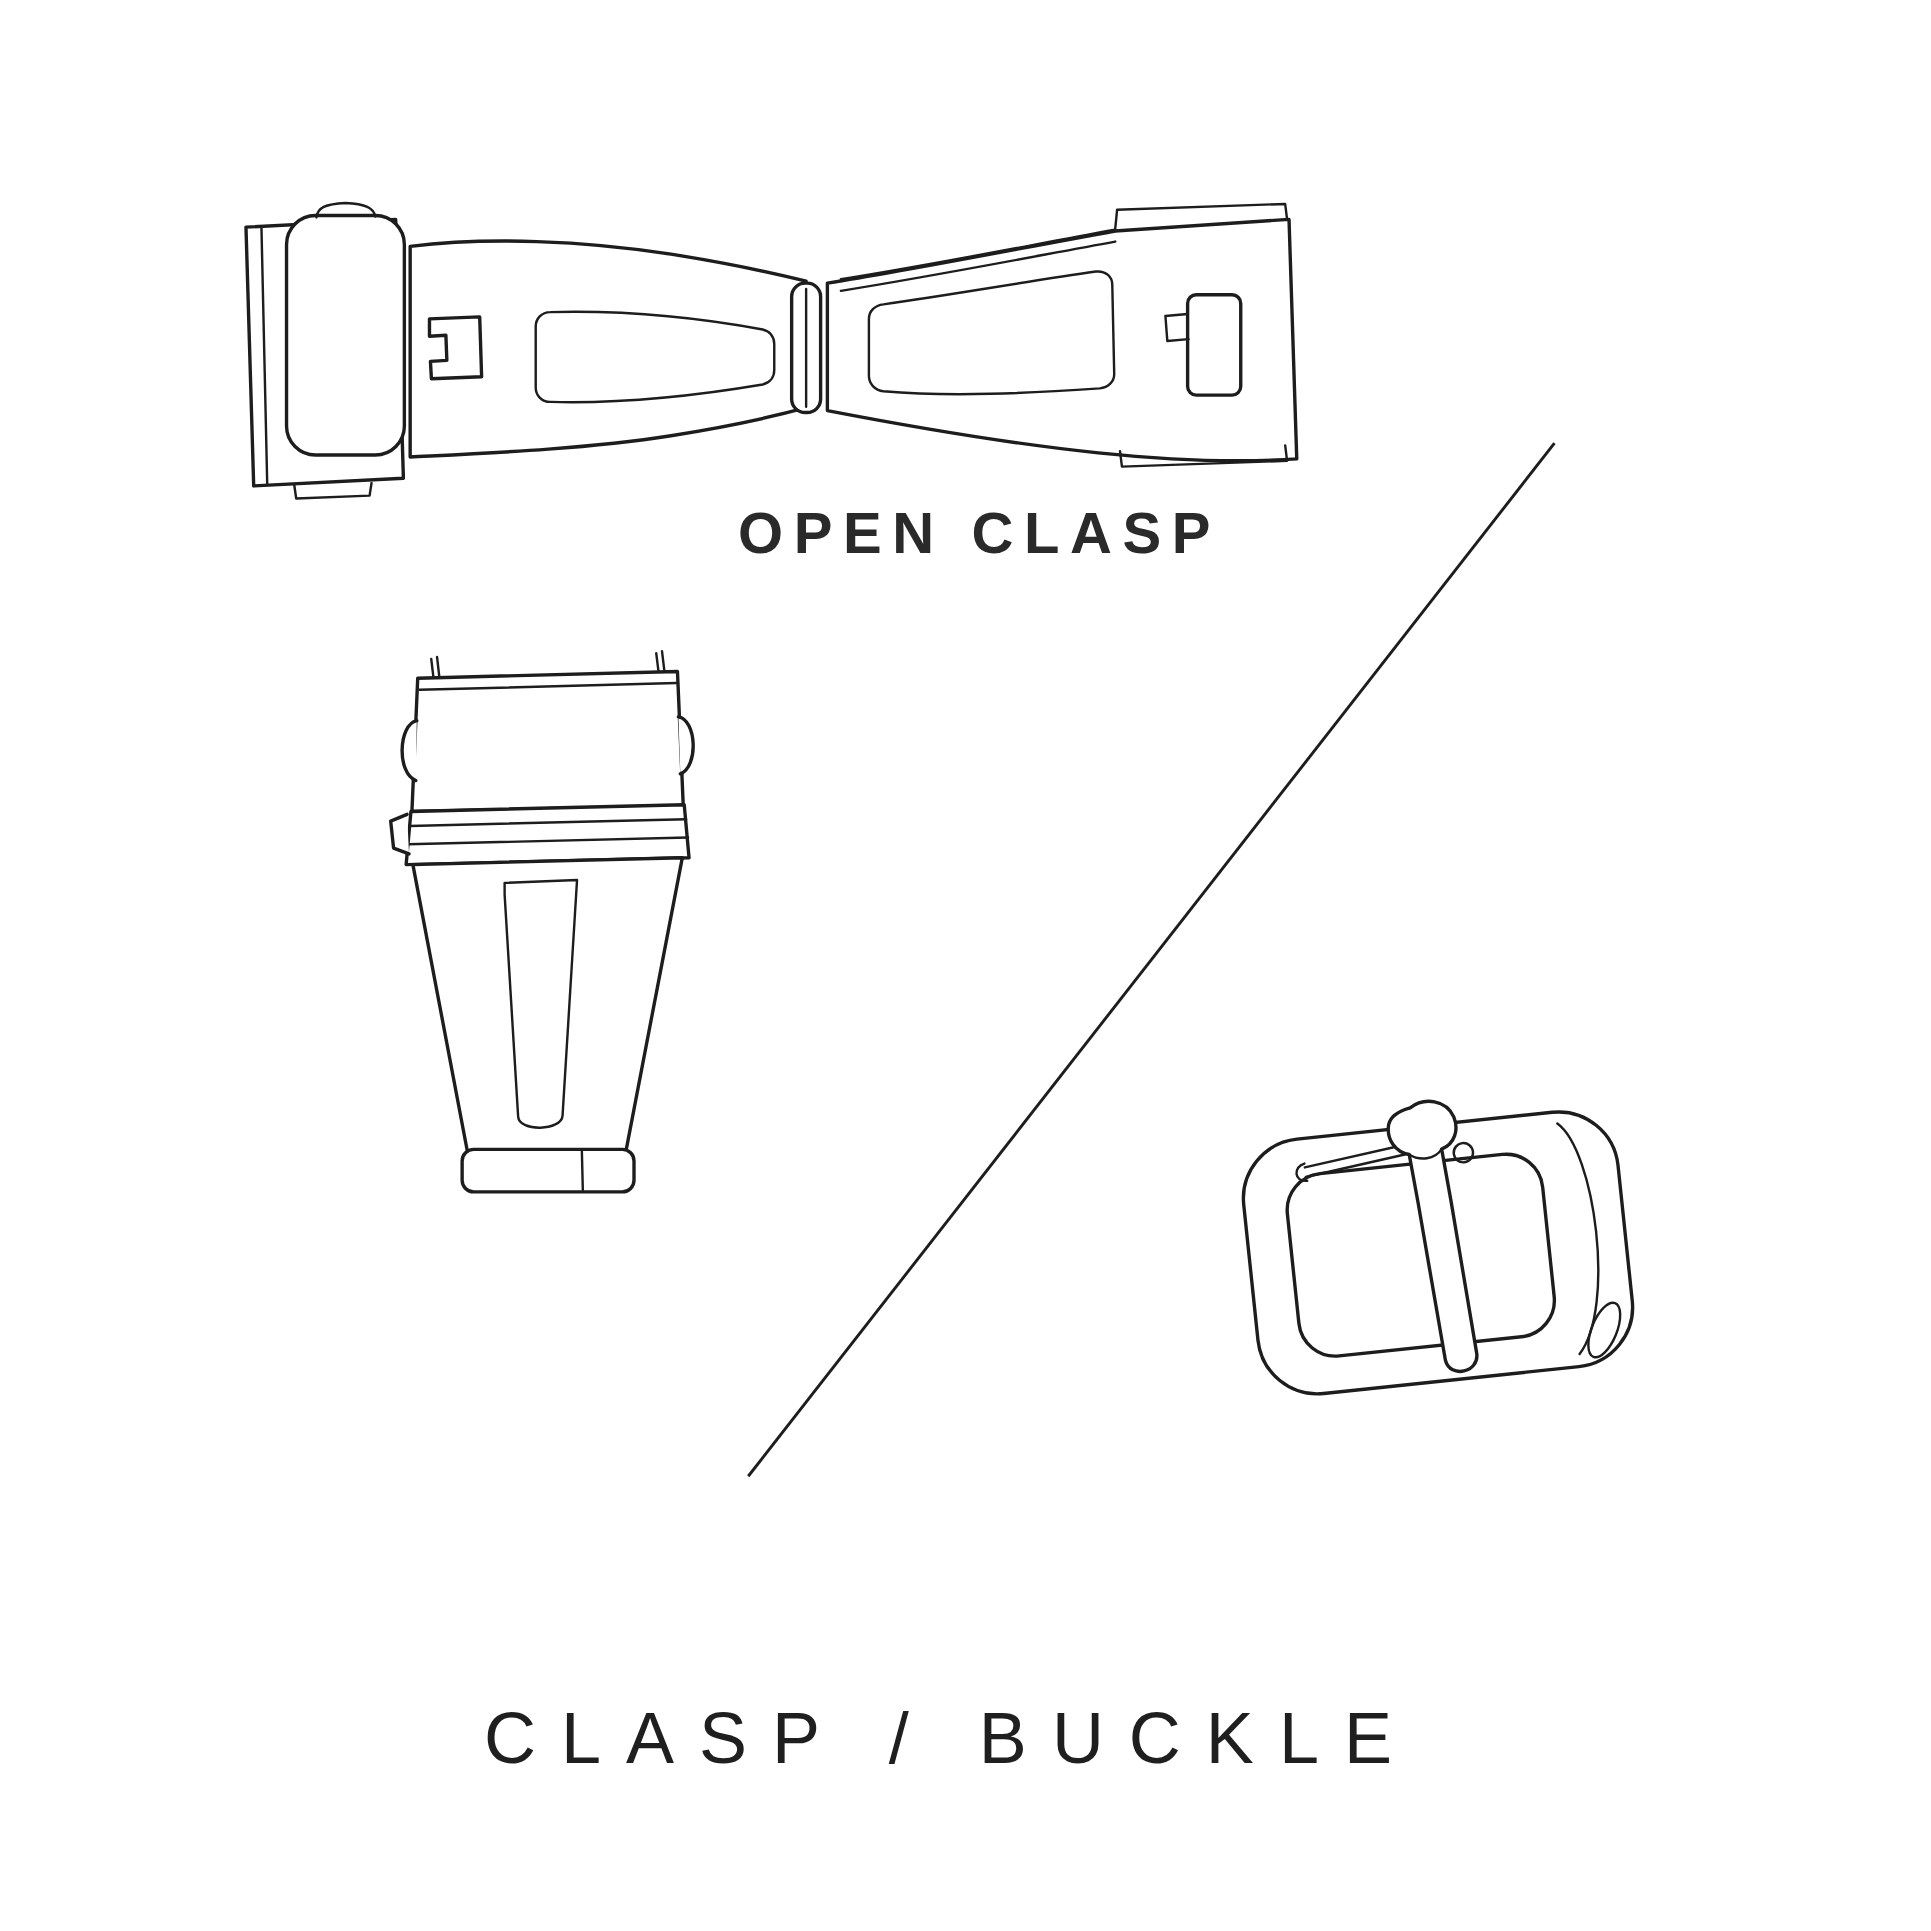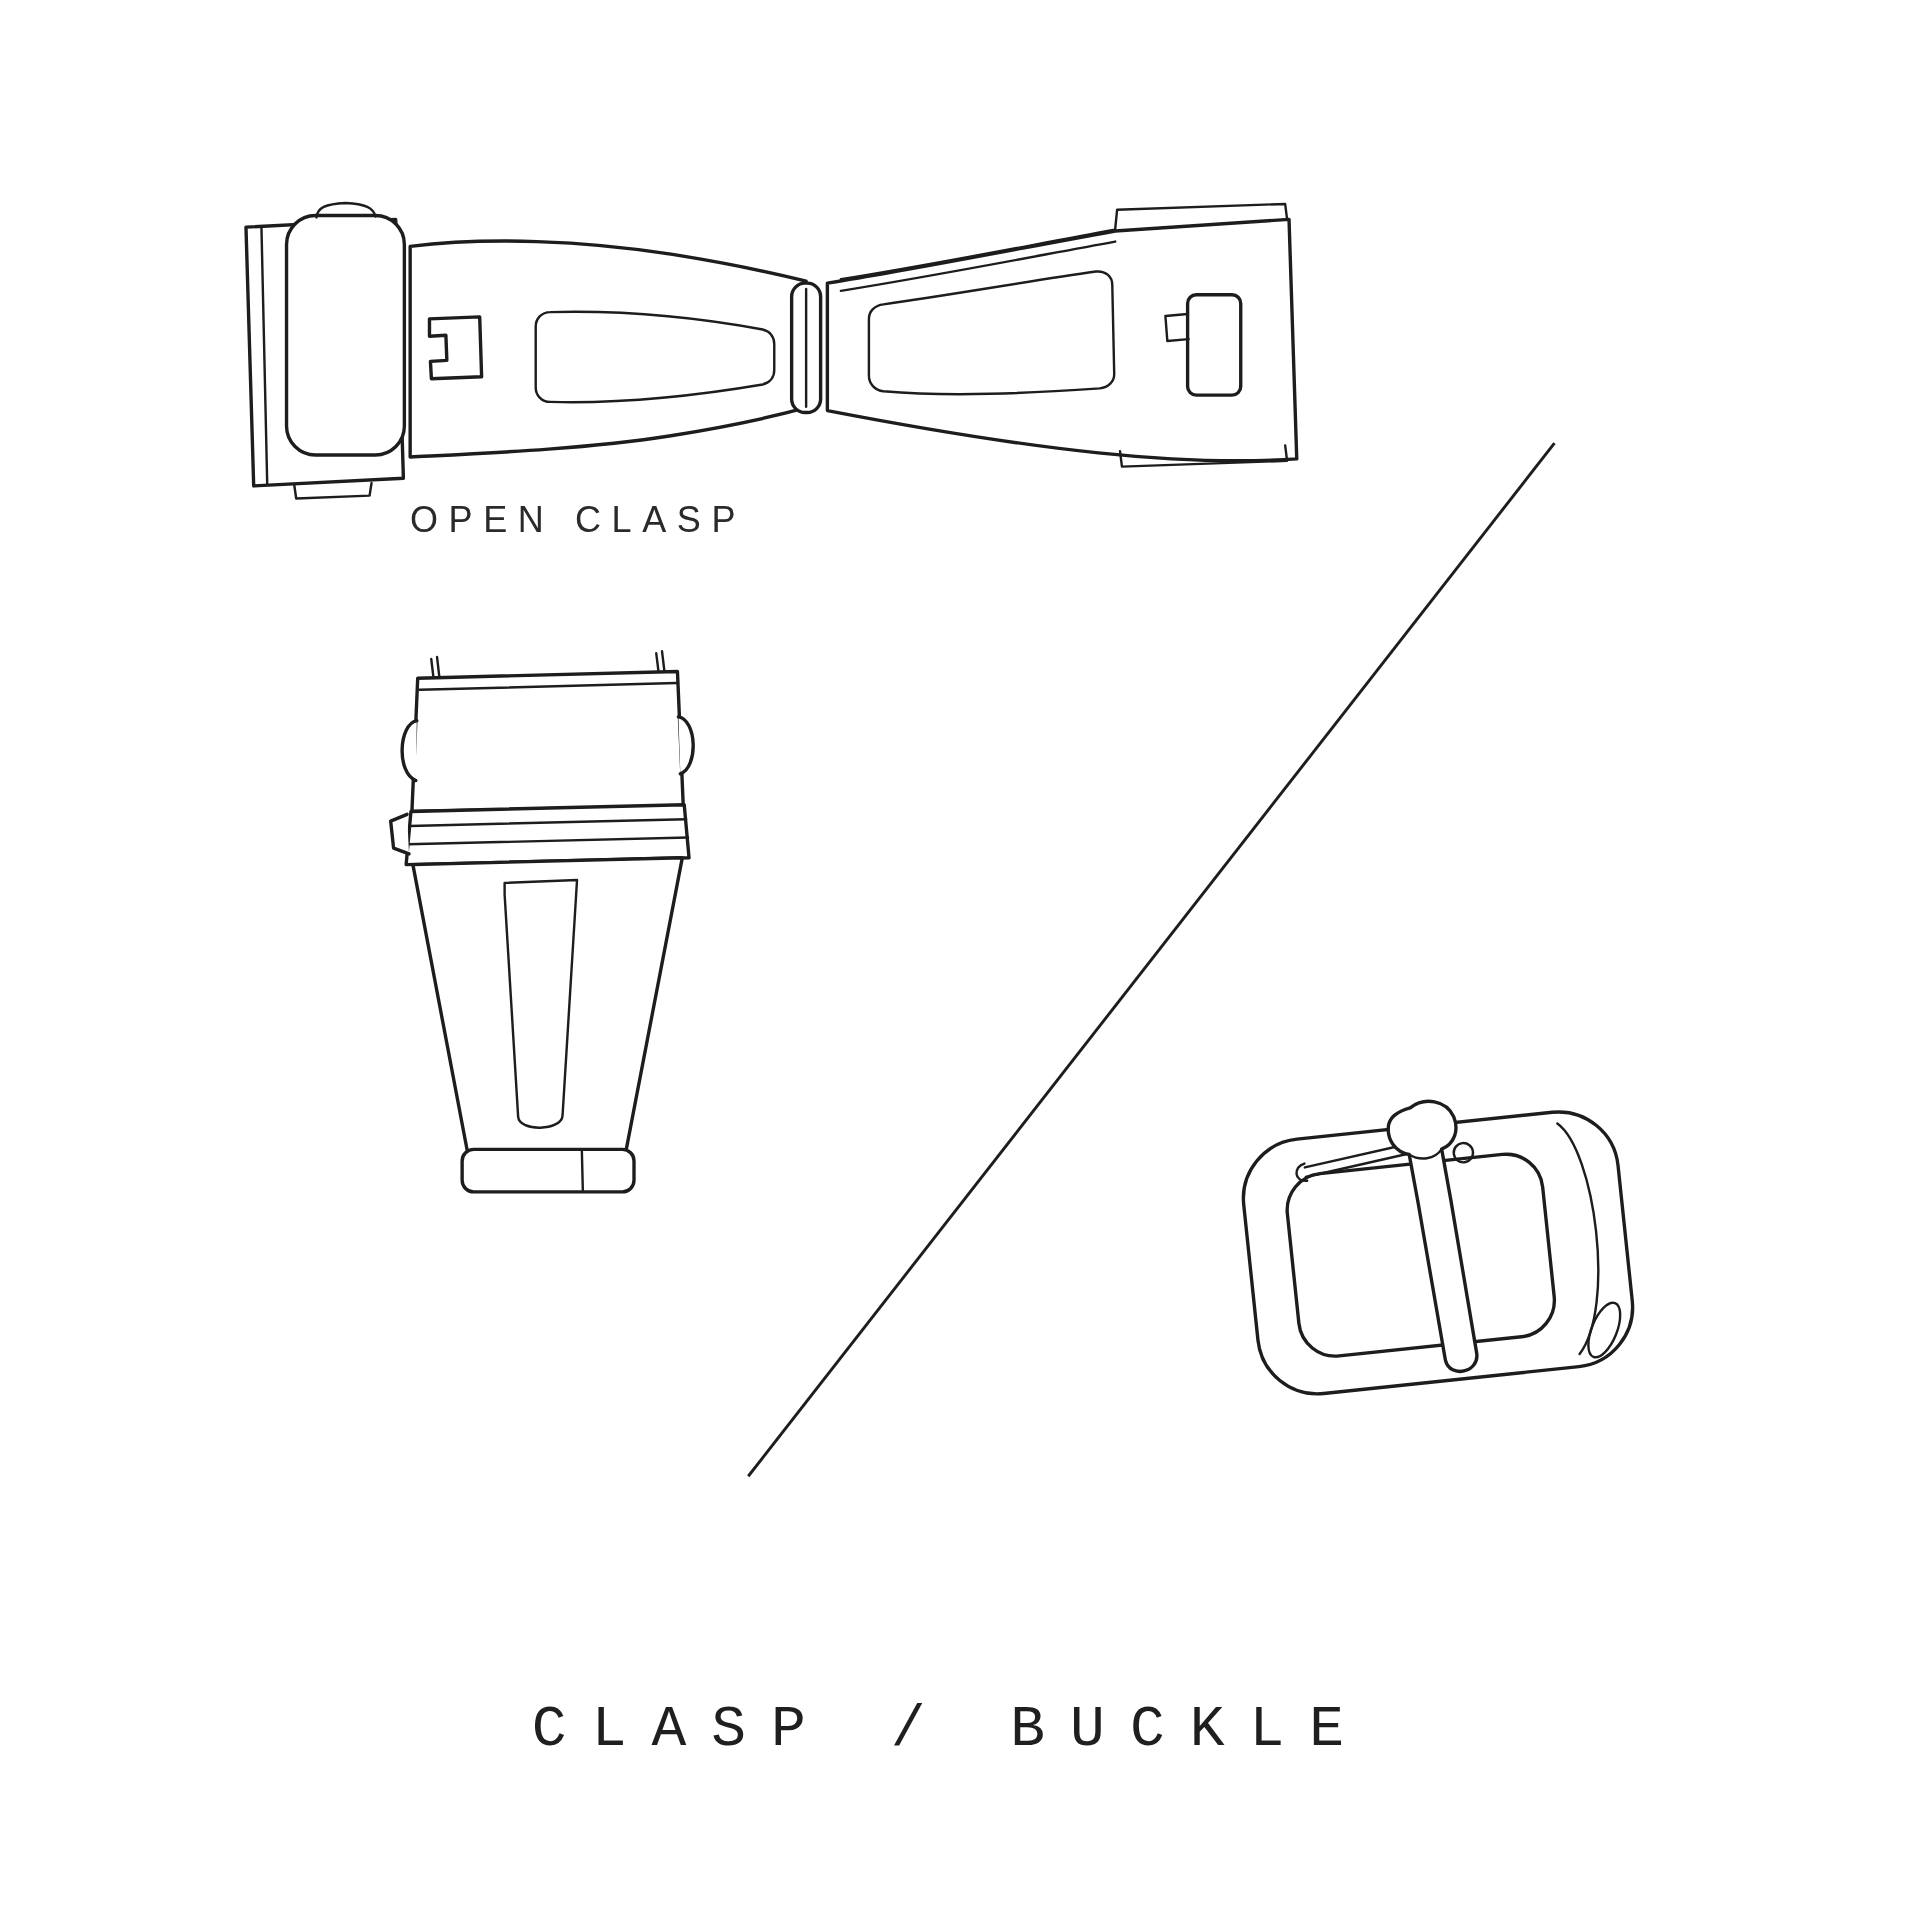--- a/index.html
+++ b/index.html
@@ -7,36 +7,35 @@
     position:relative;
     width:1931px;height:1931px;
     background:#ffffff;
     font-family:"Liberation Sans", sans-serif;
     overflow:hidden;
   }
   .fig{position:absolute;}
   .caption{
     position:absolute;
     color:#2a2a2a;
-    font-size:36px;
+    font-size:58px;
     letter-spacing:10.6px;
-    text-align:left;
-    font-weight:400;
+    text-align:right;
+    font-weight:700;
     white-space:nowrap;
   }
   .page-title{
     position:absolute;
     left:0;top:1697px;width:1901px;
     text-align:center;
     color:#1f1f1f;
-    font-size:58px;
+    font-size:72px;
     letter-spacing:25px;
     font-weight:400;
     white-space:nowrap;
-    font-family:Liberation Mono, monospace;
   }
   svg{display:block;}
   .lnw{stroke:#1d1d1d;fill:#ffffff;stroke-width:3.5;stroke-linejoin:round;stroke-linecap:round;}
   .lnthin{stroke:#1d1d1d;fill:none;stroke-width:2.5;stroke-linejoin:round;stroke-linecap:round;}
 </style>
 </head>
 <body>
 
 <div class="canvas">
 

